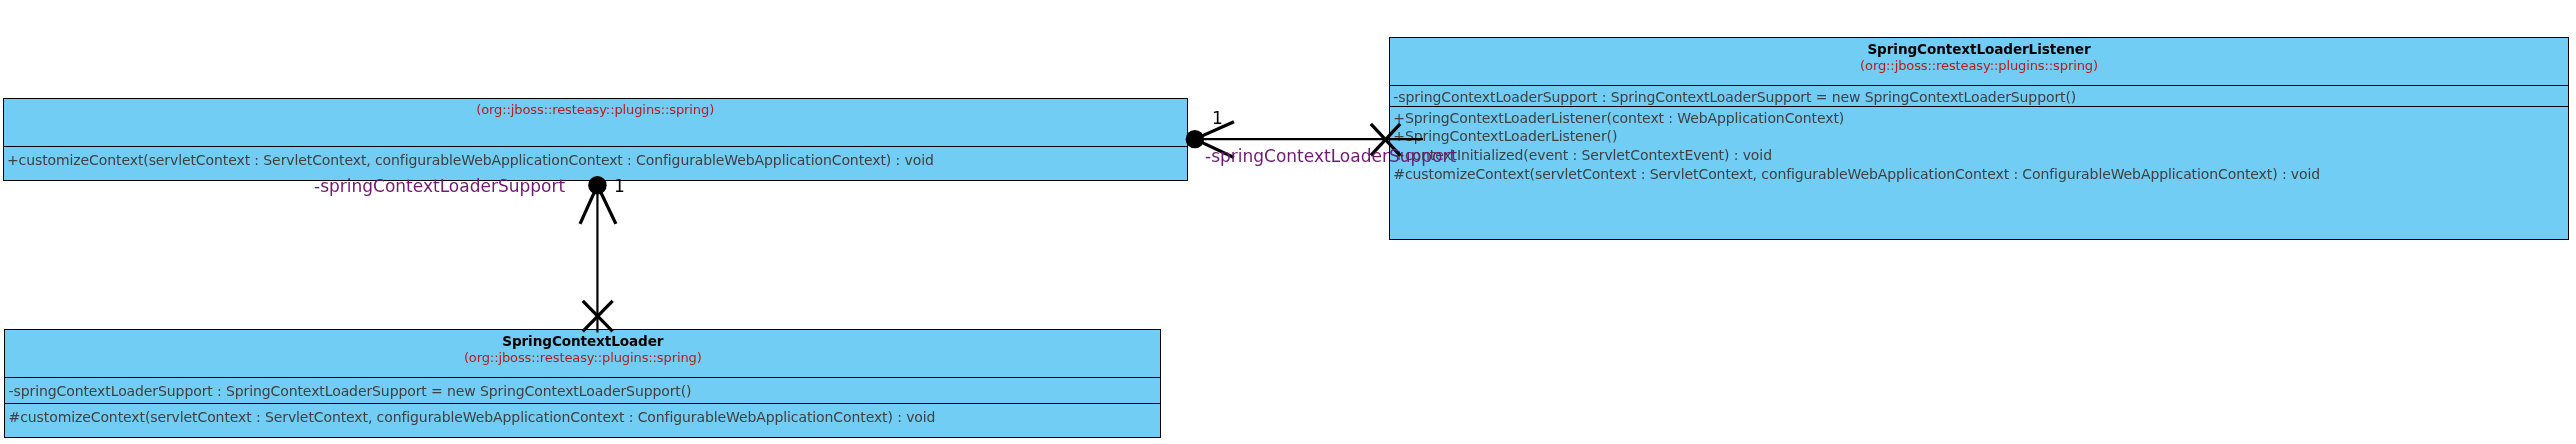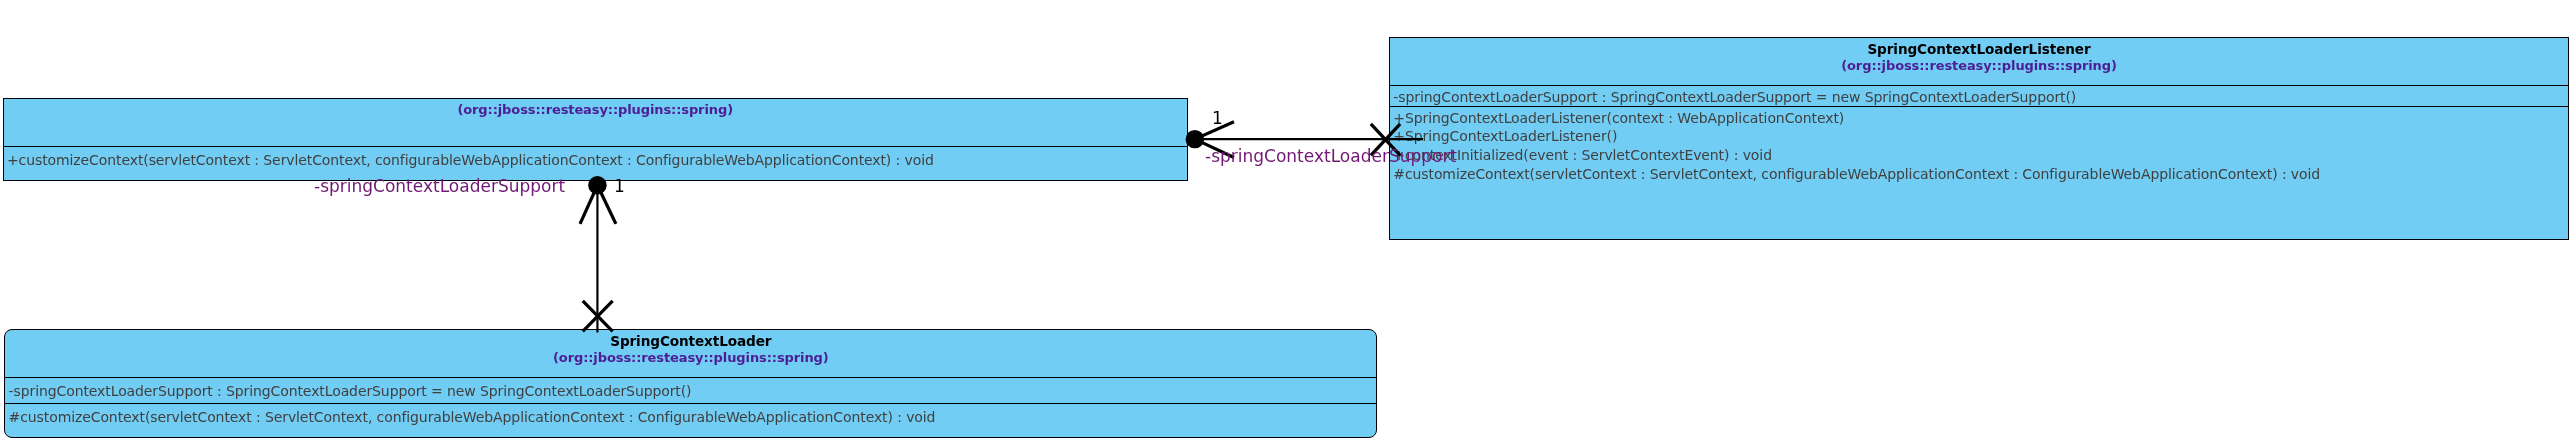--- a/index.html
+++ b/index.html
@@ -44,24 +44,24 @@
   .uml-class-name {
     display: block;
     font-weight: bold;
     font-size: 13.6px;
     line-height: 1.22;
     color: #000000;
     letter-spacing: -0.1px;
   }
   .uml-class-package {
     display: block;
-    font-weight: bold;
+    font-weight: normal;
     font-size: 13px;
     line-height: 1.22;
-    color: #4c1d95;
+    color: #b91c1c;
     letter-spacing: -0.1px;
   }
   .uml-member {
     display: block;
     font-size: 14px;
     line-height: 1.33;
     color: #404040;
     white-space: nowrap;
     letter-spacing: -0.1px;
   }
@@ -151,21 +151,21 @@
       <span class="uml-member">-springContextLoaderSupport : SpringContextLoaderSupport = new SpringContextLoaderSupport()</span>
     </div>
     <div class="uml-compartment" style="height:134px; padding-top:2.2px;">
       <span class="uml-member">+SpringContextLoaderListener(context : WebApplicationContext)</span>
       <span class="uml-member">+SpringContextLoaderListener()</span>
       <span class="uml-member">+contextInitialized(event : ServletContextEvent) : void</span>
       <span class="uml-member">#customizeContext(servletContext : ServletContext, configurableWebApplicationContext : ConfigurableWebApplicationContext) : void</span>
     </div>
   </div>
 
-  <div class="uml-class" style="left:4.3px; top:329px; width:1373px; height:109px;border-radius:8px;">
+  <div class="uml-class" style="left:4.3px; top:329px; width:1157px; height:109px;">
     <div class="uml-compartment uml-header" style="height:47px;">
       <span class="uml-class-name">SpringContextLoader</span>
       <span class="uml-class-package">(org::jboss::resteasy::plugins::spring)</span>
     </div>
     <div class="uml-compartment" style="height:26px; padding-top:4.3px;">
       <span class="uml-member">-springContextLoaderSupport : SpringContextLoaderSupport = new SpringContextLoaderSupport()</span>
     </div>
     <div class="uml-compartment" style="height:33px; padding-top:4.3px;">
       <span class="uml-member">#customizeContext(servletContext : ServletContext, configurableWebApplicationContext : ConfigurableWebApplicationContext) : void</span>
     </div>

